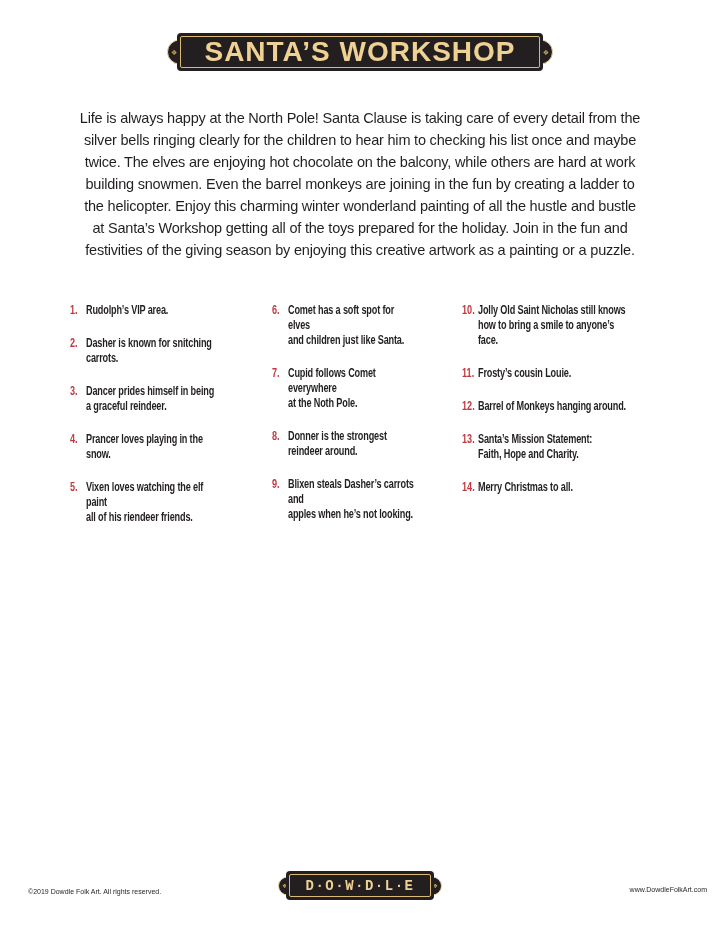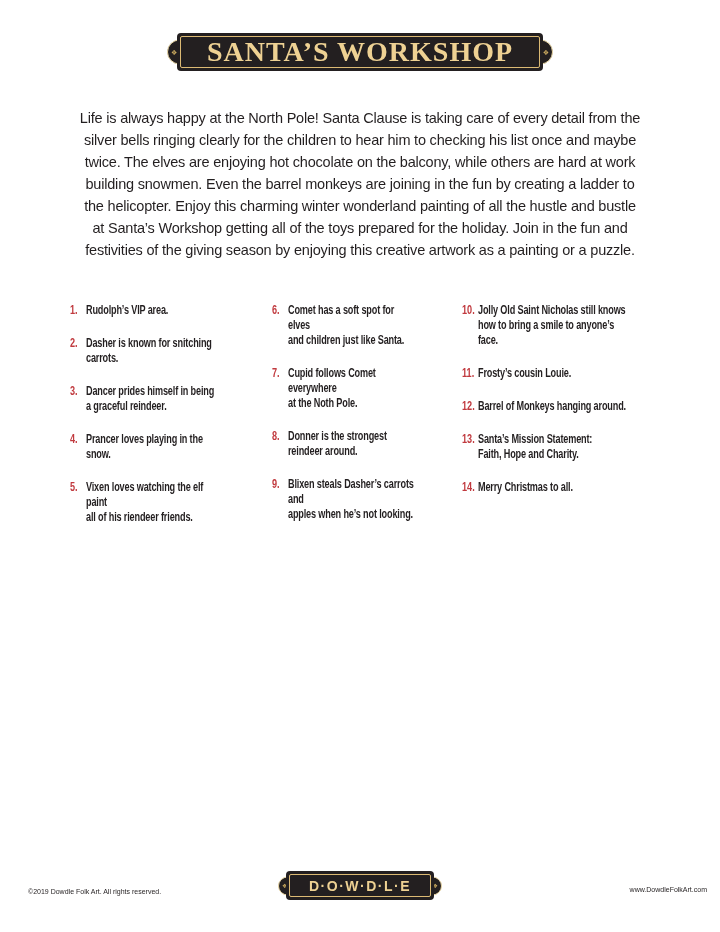--- a/index.html
+++ b/index.html
@@ -28,26 +28,26 @@
   }
   .banner-header .tab { width:30px; height:25px; border-radius:13px; }
   .banner-footer .tab { width:24px; height:19px; border-radius:10px; }
   .tab-left  { left:-10px; justify-content:flex-start; padding-left:3px; }
   .tab-right { right:-10px; justify-content:flex-end; padding-right:3px; }
   .banner-footer .tab-left { left:-8px; }
   .banner-footer .tab-right { right:-8px; }
   .orn { color:#caa95e; font-size:7px; line-height:1; }
   .banner-footer .orn { font-size:6px; }
   .banner-title {
-    position:relative; z-index:2; font-family:Liberation Serif, serif;
+    position:relative; z-index:2; font-family:Liberation Sans, sans-serif;
     font-weight:bold; color:#eed193; font-size:28px; letter-spacing:1px;
     white-space:nowrap;
   }
   .logo-text {
-    position:relative; z-index:2; font-family:Liberation Sans, sans-serif;
+    position:relative; z-index:2; font-family:Liberation Mono, monospace;
     font-weight:bold; color:#eed193; font-size:14px; letter-spacing:1.5px;
     white-space:nowrap;
   }
 
   
   .intro {
     position:absolute; top:107px; left:0; width:100%;
     text-align:center; font-size:14.5px; line-height:22px;
     letter-spacing:-0.2px; white-space:pre-line; color:#231f20;
   }

